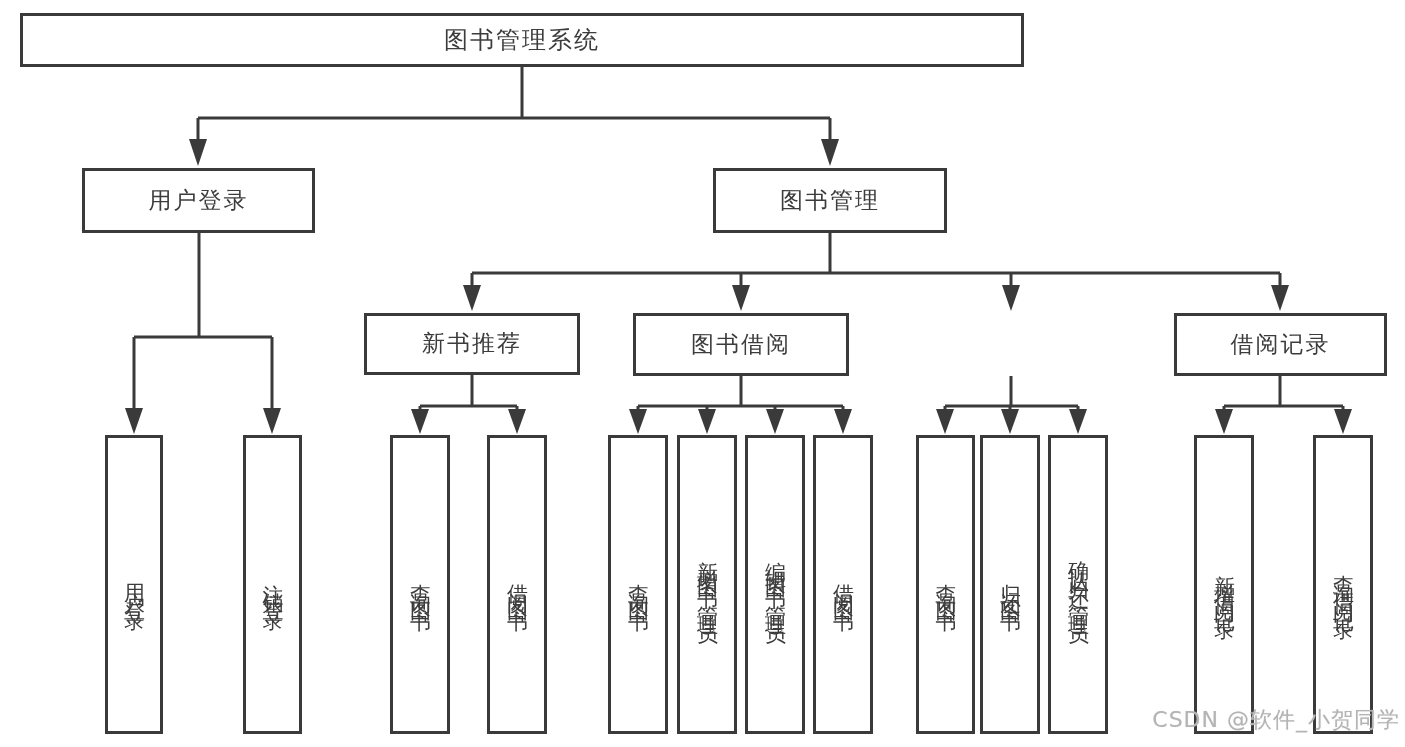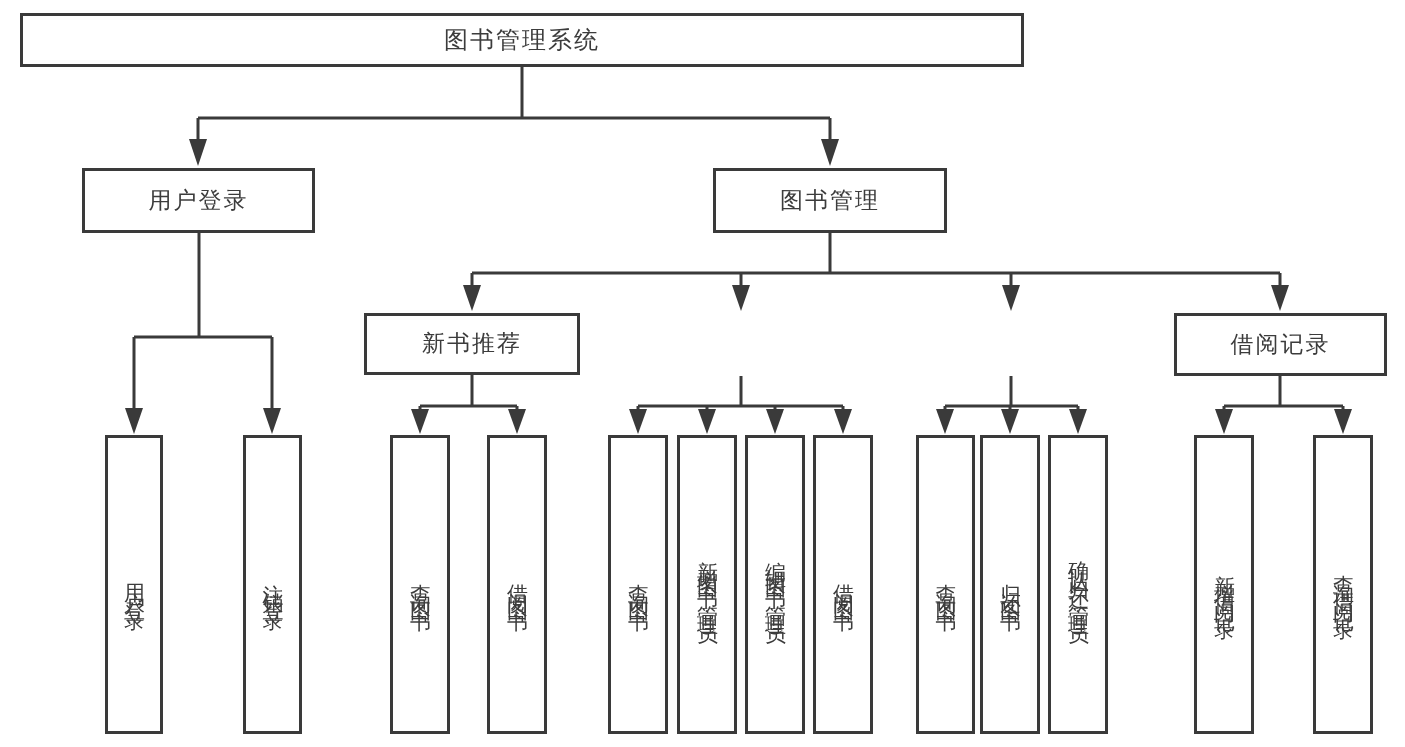--- a/index.html
+++ b/index.html
@@ -94,34 +94,36 @@
       <polygon points="1334,409 1352,409 1343,434"></polygon>
     </g>
   </svg>
 
   <div class="node h-node title-node" style="left:20px;top:13px;width:1004px;height:54px;">图书管理系统</div>
 
   <div class="node h-node" style="left:82px;top:168px;width:233px;height:65px;">用户登录</div>
   <div class="node h-node" style="left:364px;top:313px;width:216px;height:62px;">新书推荐</div>
 
   <div class="node h-node" style="left:713px;top:168px;width:234px;height:65px;">图书管理</div>
+  <div class="node h-node" style="left:633px;top:313px;width:216px;height:63px;">图书借阅</div>
   <div class="node h-node" style="left:1174px;top:313px;width:213px;height:63px;">借阅记录</div>
 
   <div class="node v-node" style="left:105px;top:435px;width:58px;height:299px;">用户登录</div>
   <div class="node v-node" style="left:243px;top:435px;width:59px;height:299px;">注销登录</div>
 
   <div class="node v-node" style="left:390px;top:435px;width:60px;height:299px;">查询图书</div>
   <div class="node v-node" style="left:487px;top:435px;width:60px;height:299px;">借阅图书</div>
 
   <div class="node v-node" style="left:608px;top:435px;width:60px;height:299px;">查询图书</div>
   <div class="node v-node" style="left:677px;top:435px;width:60px;height:299px;">新增图书（管理员）</div>
   <div class="node v-node" style="left:745px;top:435px;width:60px;height:299px;">编辑图书（管理员）</div>
   <div class="node v-node" style="left:813px;top:435px;width:60px;height:299px;">借阅图书</div>
 
   <div class="node v-node" style="left:916px;top:435px;width:59px;height:299px;">查询图书</div>
   <div class="node v-node" style="left:980px;top:435px;width:60px;height:299px;">归还图书</div>
   <div class="node v-node" style="left:1048px;top:435px;width:60px;height:299px;">确认归还（管理员）</div>
 
   <div class="node v-node" style="left:1194px;top:435px;width:60px;height:299px;">新增借阅记录</div>
   <div class="node v-node" style="left:1313px;top:435px;width:60px;height:299px;">查询借阅记录</div>
 
+  <div id="watermark">CSDN @软件_小贺同学</div>
 
 </div>
 
 </body></html>

